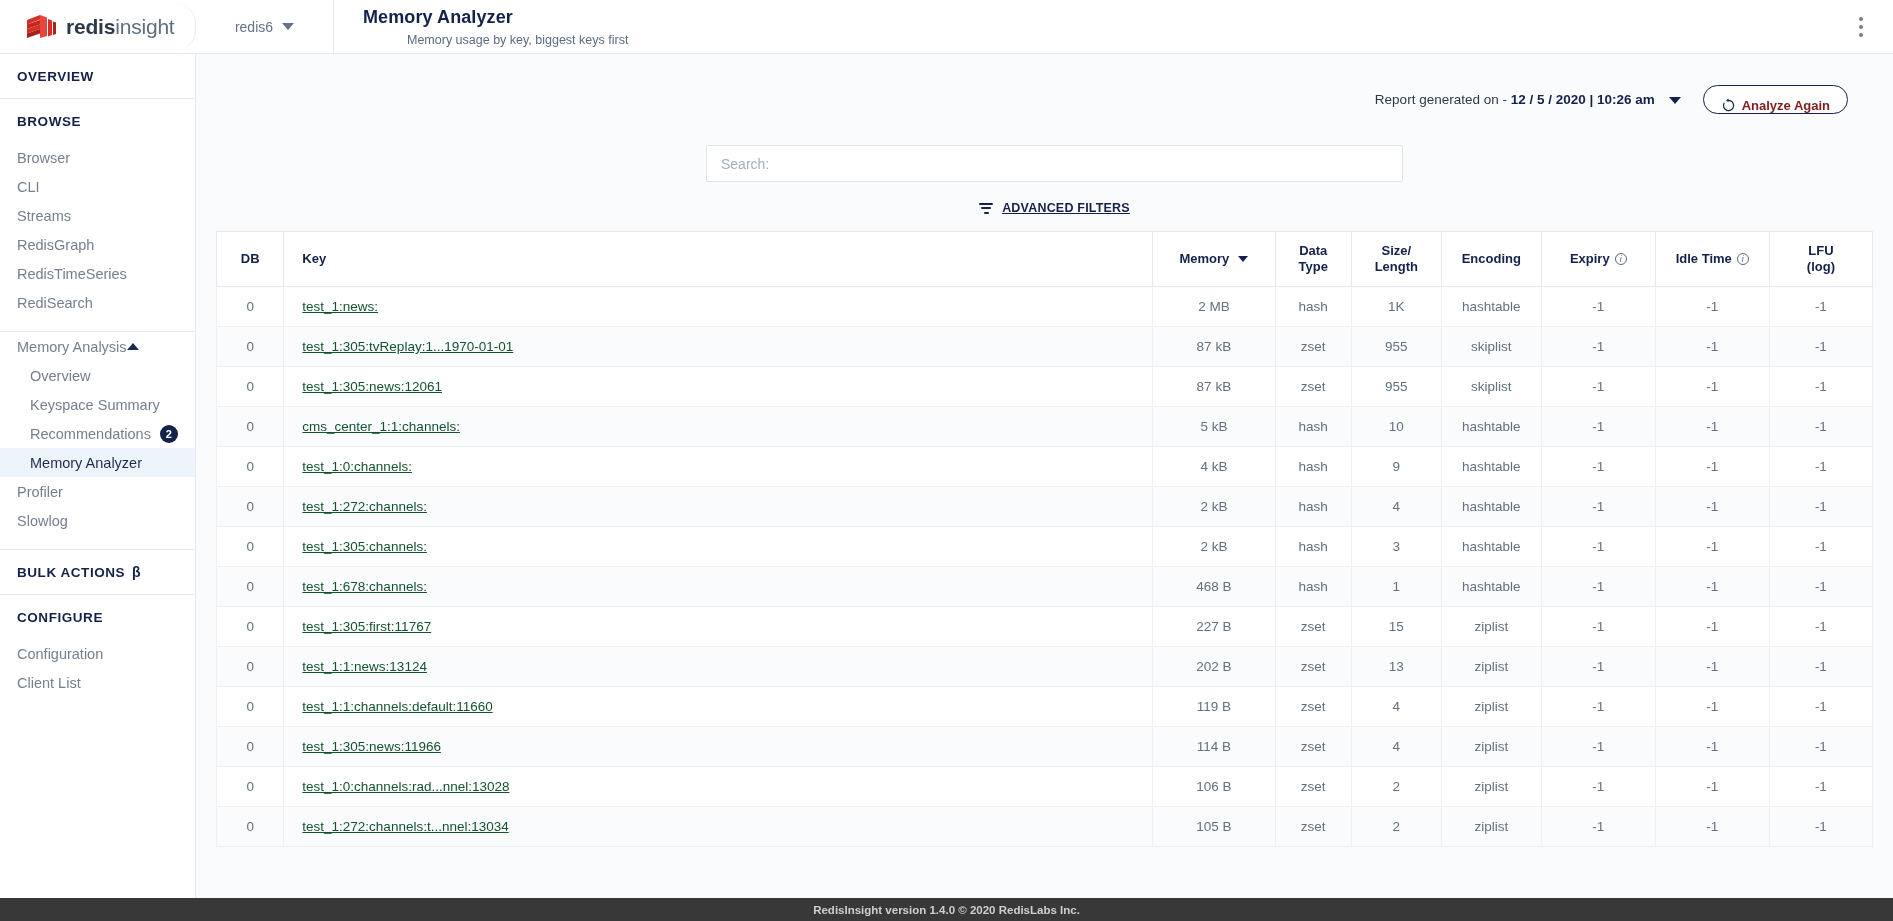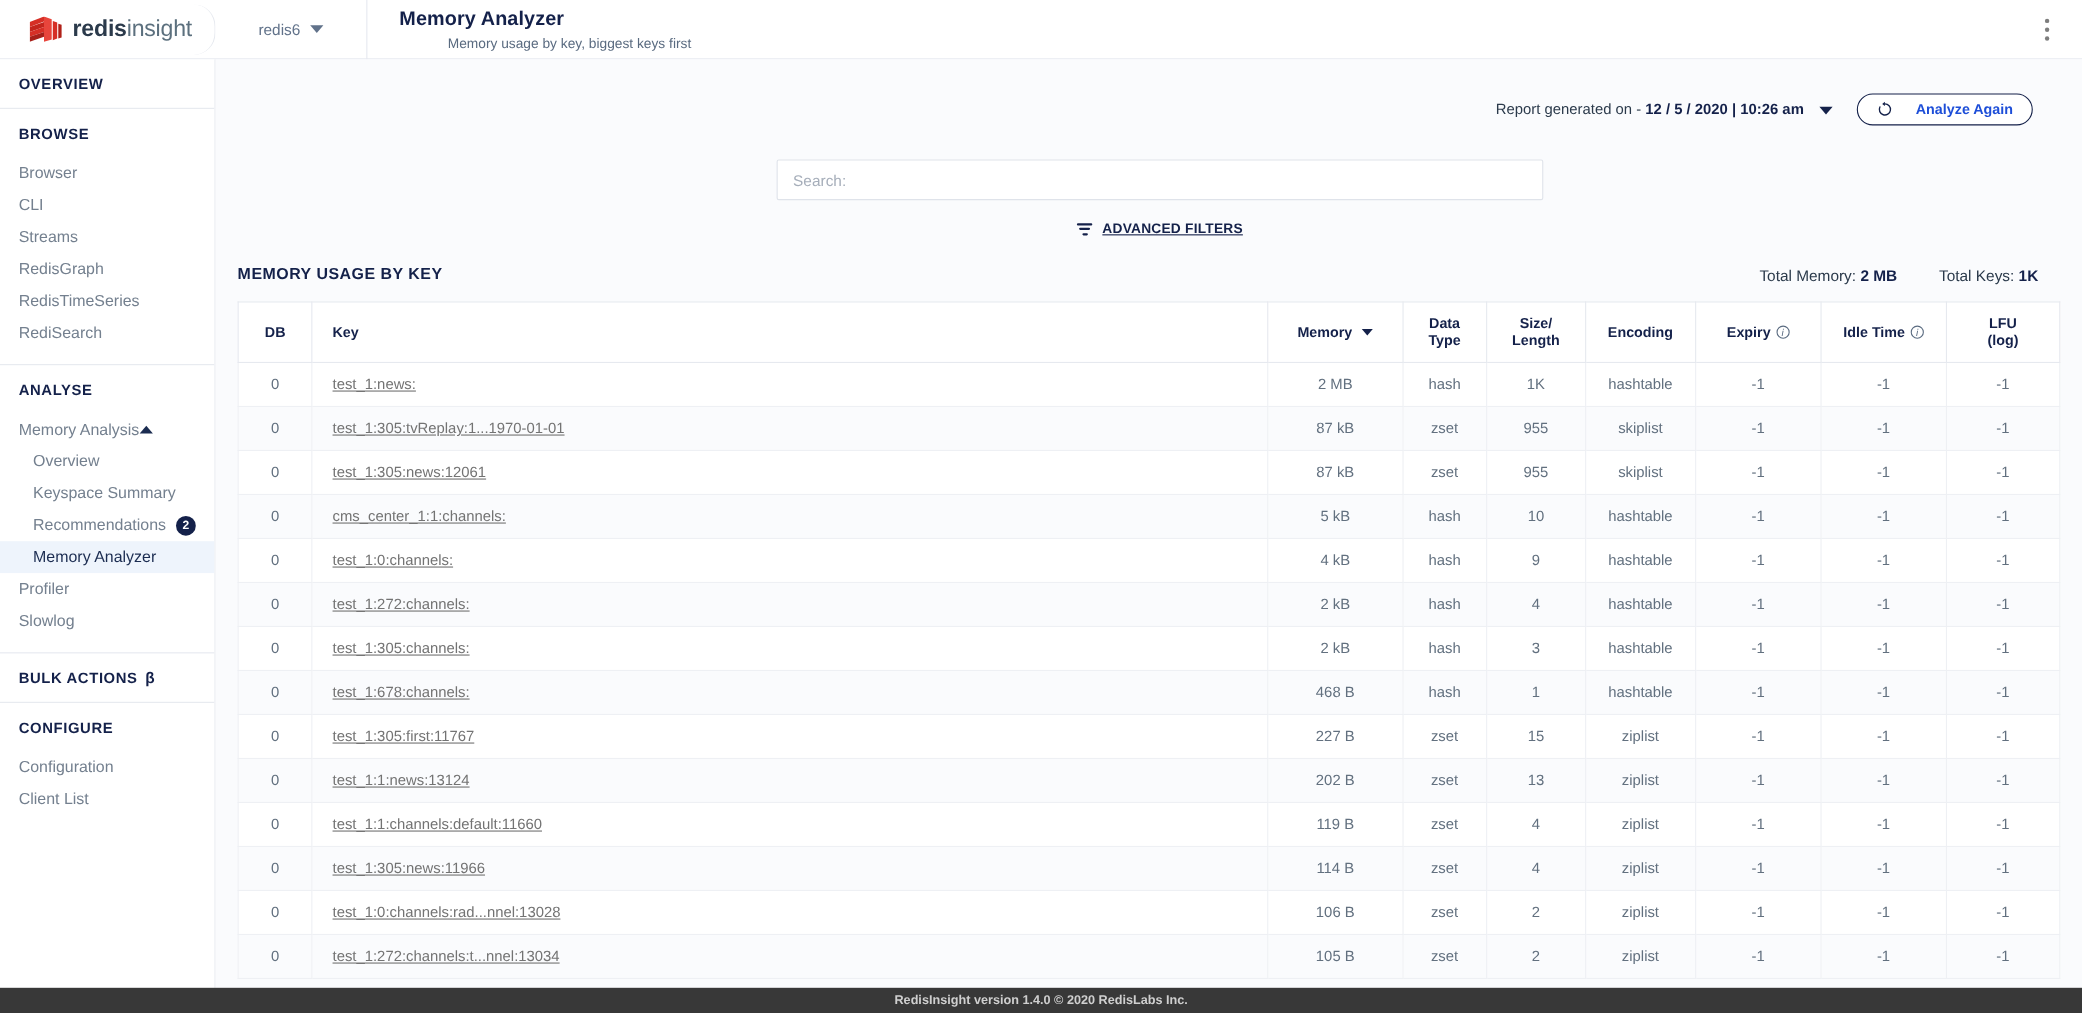--- a/index.html
+++ b/index.html
@@ -89,24 +89,24 @@
     display: flex; align-items: center; justify-content: flex-end;
     gap: 22px; padding: 31px 45px 0 0;
   }
   .report-text { font-size: 13.5px; color: #2b3a4b; }
   .report-text b { font-weight: 700; color: #14214a; }
   .rep-chev { width: 0; height: 0; border-left: 6px solid transparent;
               border-right: 6px solid transparent; border-top: 7px solid #14214a;
               margin-left: 10px; display: inline-block; vertical-align: middle;
               cursor: pointer; }
   .analyze-btn {
-    display: inline-flex; align-items: center; gap: 21px;
+    display: inline-flex; align-items: flex-end; gap: 6px;
     height: 29px; padding: 0 17px; border: 1px solid #14214a;
     border-radius: 15px; background: #fff; cursor: pointer;
-    font-size: 13px; font-weight: 700; color: #1d4ed8;
+    font-size: 13px; font-weight: 700; color: #7f1d1d;
   }
 
   .search-row { display: flex; align-items: center; padding: 31px 0 0 20px; gap: 19px; flex-direction: column; }
   .search-input {
     width: 697px; height: 37px; border: 1px solid #dfe3ea; border-radius: 2px;
     background: #fff; padding: 0 14px; font-size: 14px; color: #2b3a4b;
     font-family: "Liberation Sans", sans-serif; outline: none;
   }
   .search-input::placeholder { color: #a6aeba; }
   .adv-filters { display: inline-flex; align-items: center; gap: 9px; cursor: pointer; }
@@ -141,21 +141,21 @@
     border-left: 1px solid #eef0f4; border-right: 1px solid #eef0f4;
     border-bottom: 1px solid #eef0f4;
     height: 40px; font-size: 13.5px; color: #62707f;
     padding: 0 10px; text-align: center; vertical-align: middle;
     overflow: hidden; white-space: nowrap; text-overflow: ellipsis;
   }
   tbody tr:nth-child(even) td { background: #fafbfd; }
   tbody tr:nth-child(odd) td { background: #ffffff; }
   td.db-col { width: 62px; }
   td.key-col { text-align: left; padding-left: 18px; }
-  .key-link { color: #737373; text-decoration: underline; cursor: pointer; font-size: 13.5px; }
+  .key-link { color: #14532d; text-decoration: underline; cursor: pointer; font-size: 13.5px; }
   .sort-arrow { display: inline-block; width: 0; height: 0; margin-left: 9px;
                 border-left: 5px solid transparent; border-right: 5px solid transparent;
                 border-top: 6px solid #14214a; vertical-align: middle; cursor: pointer; }
   .info-i {
     display: inline-flex; align-items: center; justify-content: center;
     width: 12px; height: 12px; border: 1px solid #5a6b80; border-radius: 50%;
     font-size: 9px; font-style: italic; color: #5a6b80; margin-left: 5px;
     vertical-align: middle; font-weight: 400; cursor: pointer;
   }
 
@@ -207,21 +207,20 @@
   <div class="nav-section-label">BROWSE</div>
   <div class="nav-item">Browser</div>
   <div class="nav-item">CLI</div>
   <div class="nav-item">Streams</div>
   <div class="nav-item">RedisGraph</div>
   <div class="nav-item">RedisTimeSeries</div>
   <div class="nav-item">RediSearch</div>
   <div class="nav-gap"></div>
   <div class="divider"></div>
 
-  <div class="nav-section-label">ANALYSE</div>
   <div class="nav-item">
     <span>Memory Analysis</span>
     <span class="collapse-arrow"></span>
   </div>
   <div class="nav-item sub">Overview</div>
   <div class="nav-item sub">Keyspace Summary</div>
   <div class="nav-item sub">
     <span>Recommendations</span>
     <span class="badge">2</span>
   </div>
@@ -264,33 +263,20 @@
     <div class="adv-filters">
       <span class="filter-icon">
           <span></span>
           <span></span>
           <span></span>
         </span>
       <span class="adv-label">ADVANCED FILTERS</span>
     </div>
   </div>
 
-  <div class="section-row">
-    <div class="section-title">MEMORY USAGE BY KEY</div>
-    <div class="totals">
-      <div>
-        <span>Total Memory:</span>
-        <b>2 MB</b>
-      </div>
-      <div>
-        <span>Total Keys:</span>
-        <b>1K</b>
-      </div>
-    </div>
-  </div>
 
   <div class="table-wrap">
     <table>
       <colgroup>
         <col style="width:62px">
           <col style="width:800px">
           <col style="width:113px">
         <col style="width:70px">
           <col style="width:83px">
           <col style="width:92px">

